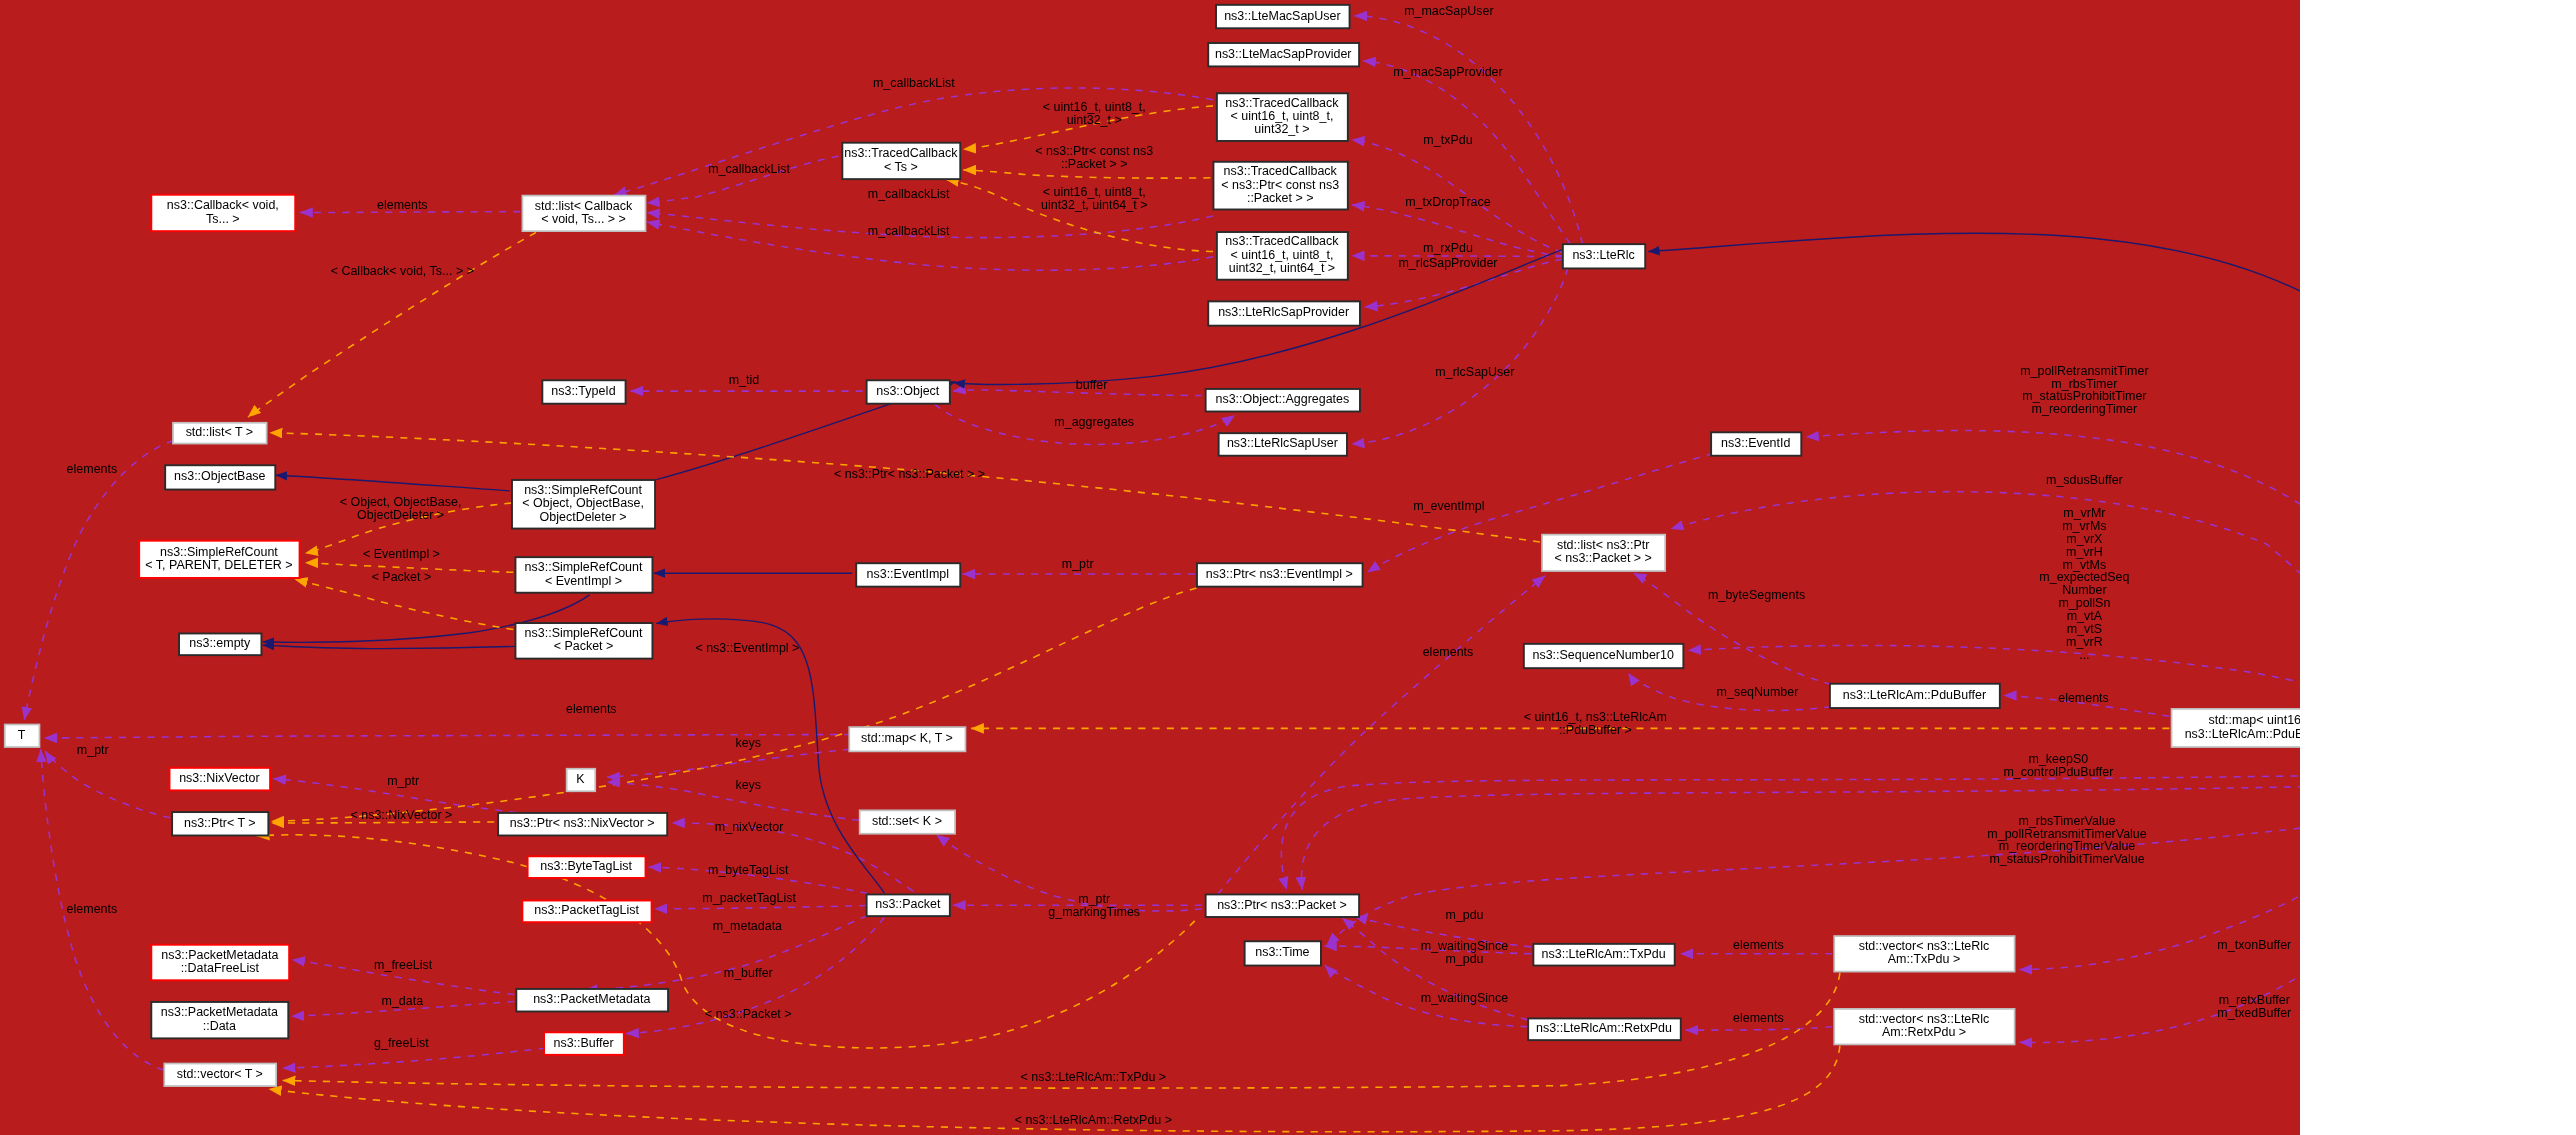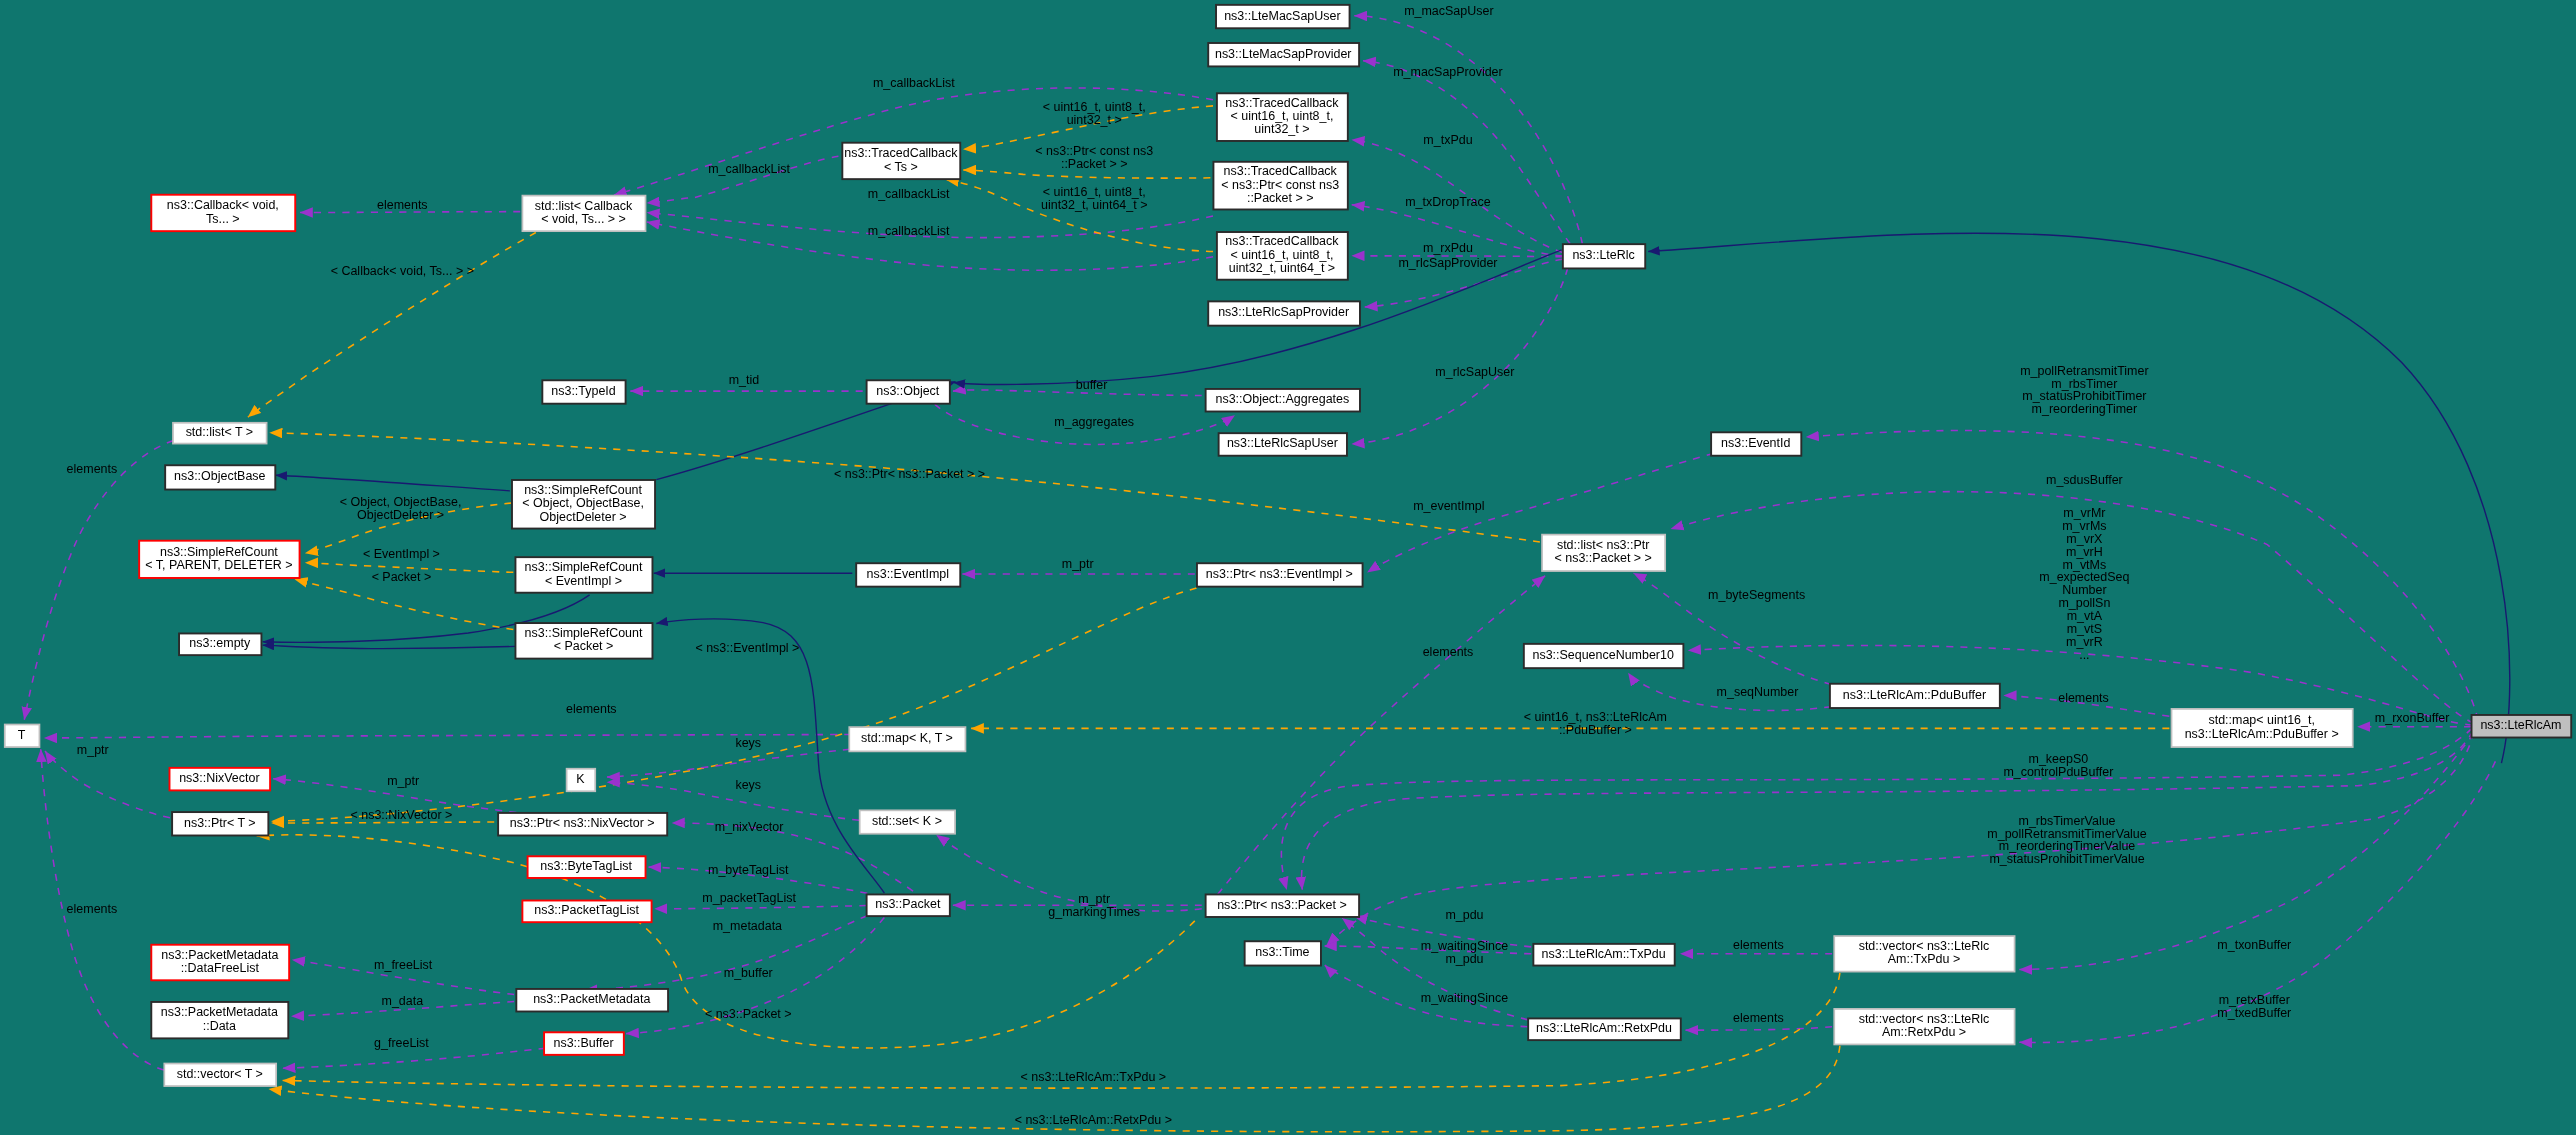--- a/index.html
+++ b/index.html
@@ -1,17 +1,17 @@
 <!DOCTYPE html>
 <html style="font-size:14px"><head>
 <meta charset="utf-8">
 <title>ns3::LteRlcAm collaboration diagram</title>
 <style>
   html,body{margin:0;padding:0;background:#ffffff;}
-  #diagram{position:relative;width:2576px;height:1136px;overflow:hidden;background:#0f766e;}
+  #diagram{position:relative;width:2300px;height:1136px;overflow:hidden;background:#b91c1c;}
   svg#svgroot{display:block;}
   .e-usage{fill:none;stroke:#9a32cd;stroke-width:1.8;stroke-dasharray:8.2,8.2;}
   .e-template{fill:none;stroke:#ffa500;stroke-width:1.8;stroke-dasharray:8.2,8.2;}
   .e-inherit{fill:none;stroke:#191970;stroke-width:1.6;}
   .nb-black{fill:#ffffff;stroke:#2b2b2b;stroke-width:2.2;}
   .nb-red{fill:#ffffff;stroke:#ff0000;stroke-width:2.2;}
   .nb-gray{fill:#ffffff;stroke:#bfbfbf;stroke-width:2.0;}
   .nb-current{fill:#bfbfbf;stroke:#2b2b2b;stroke-width:2.2;}
   text{font-family:"Liberation Sans","DejaVu Sans",sans-serif;fill:#000000;}
   .ntext{font-size:14.4px;text-anchor:middle;}

